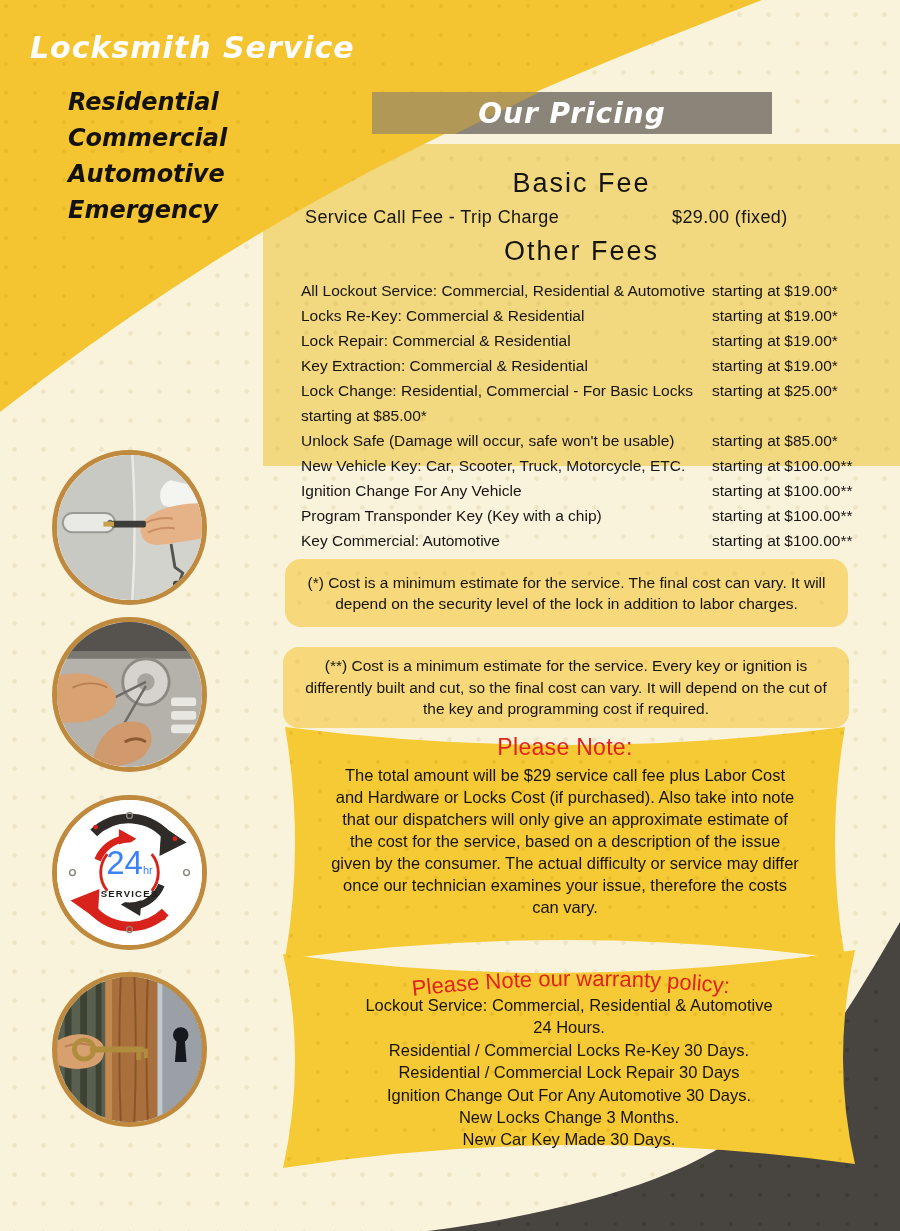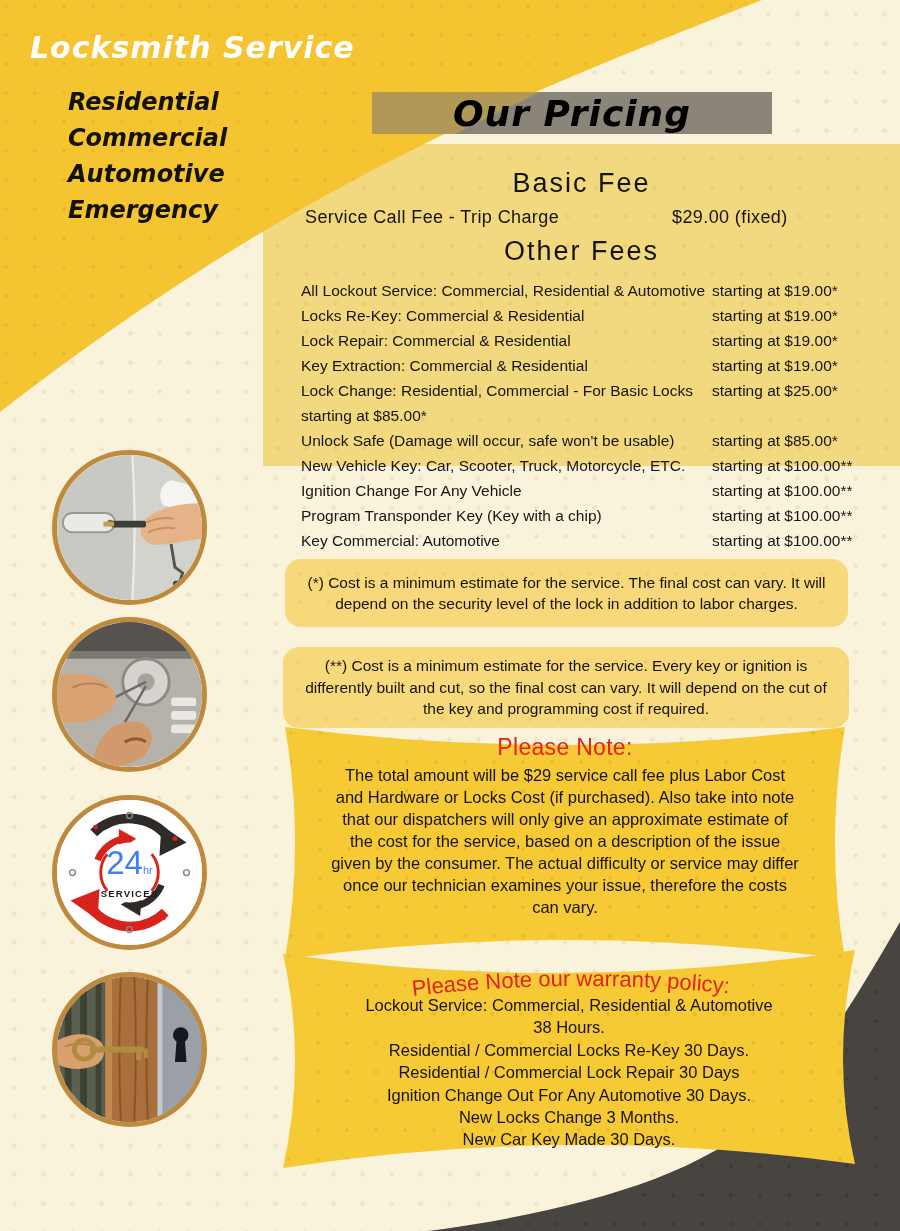--- a/index.html
+++ b/index.html
@@ -31,23 +31,23 @@
   .pricing-bar{
     left:372px;top:92px;width:400px;height:42px;z-index:6;
     background:#8b8478;display:flex;align-items:center;justify-content:center;
   }
   .pricing-bar .tint{
     position:absolute;left:0;top:0;width:168px;height:100%;
     background:rgba(224,178,44,0.45);
     clip-path:polygon(0 0,168px 0,83px 100%,0 100%);
   }
   .pricing-bar h1{
-    margin:0;position:relative;color:#000000;
+    margin:0;position:relative;color:#ffffff;
     font-family:"DejaVu Sans", sans-serif;font-style:italic;font-weight:700;
-    font-size:36px;letter-spacing:1px;
+    font-size:28px;letter-spacing:1px;
   }
 
   
   .panel{
     left:263px;top:144px;width:637px;height:322px;z-index:4;
     background-color:#f2d87f;
     background-image:radial-gradient(rgba(140,100,10,0.09) 2px, transparent 2.5px);
     background-size:29px 29px;
     box-sizing:border-box;padding-top:24px;color:#171512;
   }
@@ -251,21 +251,21 @@
       <path d="M0,4 Q286,44 572,0 Q548,110 572,214 Q286,174 0,218 Q24,110 0,4 Z" fill="url(#pdB2)"></path>
       <text font-family="Liberation Sans, sans-serif" font-size="22" fill="#e0231b">
         <textPath href="#warrArc" startOffset="50%" text-anchor="middle">Please Note our warranty policy:</textPath>
       </text>
     </svg>
     <div class="content">
       <div class="warranty-lines">
 
           <div>Lockout Service: Commercial, Residential &amp; Automotive</div>
 
-          <div>38 Hours.</div>
+          <div>24 Hours.</div>
 
           <div>Residential / Commercial Locks Re-Key 30 Days.</div>
 
           <div>Residential / Commercial Lock Repair 30 Days</div>
 
           <div>Ignition Change Out For Any Automotive 30 Days.</div>
 
           <div>New Locks Change 3 Months.</div>
 
           <div>New Car Key Made 30 Days.</div>

